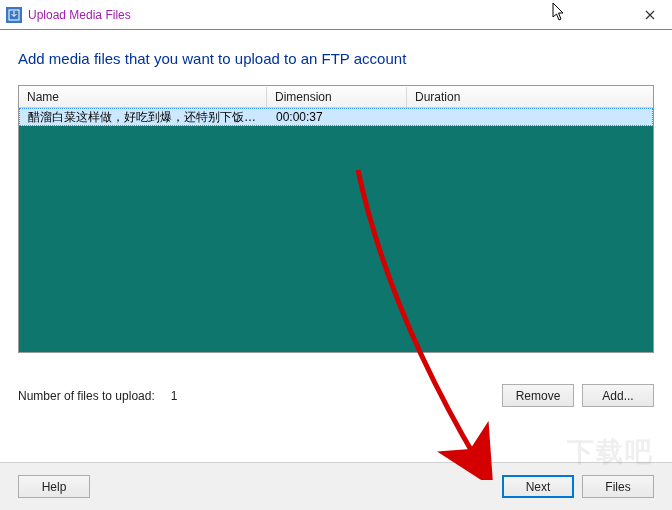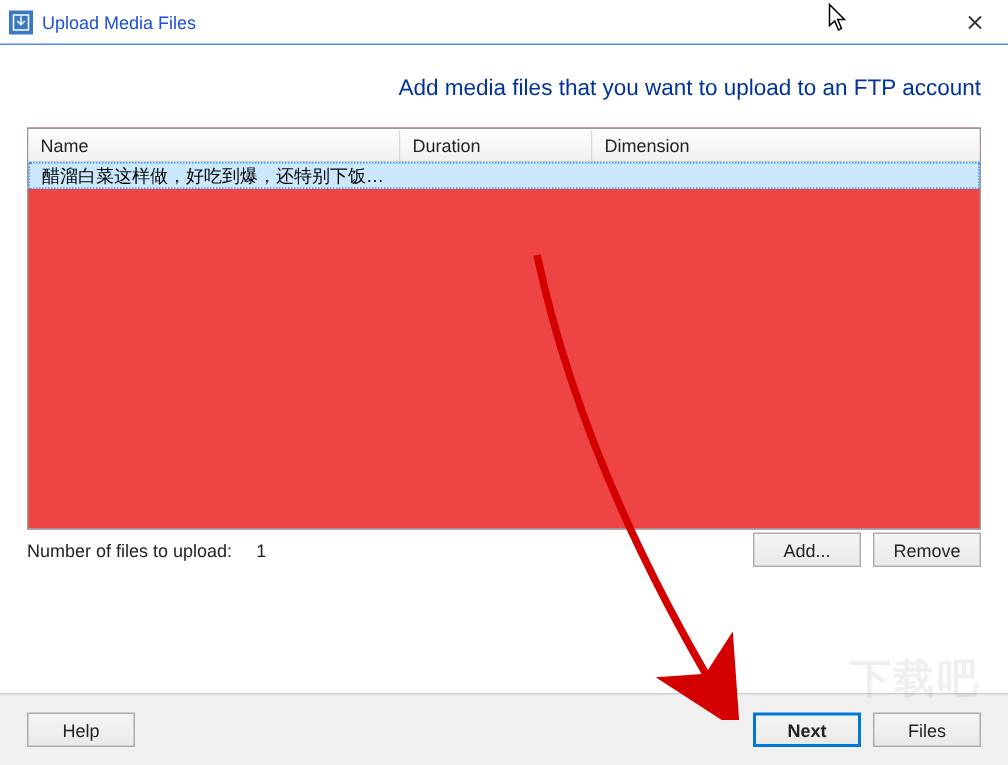--- a/index.html
+++ b/index.html
@@ -20,40 +20,39 @@
       align-items: center;
       padding: 0 0 0 6px;
     }
     .titlebar-icon {
       width: 16px; height: 16px;
       background: #3b78c4;
       margin-right: 6px;
       display:flex;align-items:center;justify-content:center;
     }
     .titlebar-icon svg { width:12px;height:12px; }
-    .titlebar-title { color: #1d4ed8; font-size: 12px; flex:1; }
+    .titlebar-title { color: #a21caf; font-size: 12px; flex:1; }
     .titlebar-close {
       width: 45px; height: 30px;
       display:flex;align-items:center;justify-content:center;
       font-size: 14px; color:#333; cursor:pointer;
     }
 
     .content {
       padding: 20px 18px 0 18px;
     }
     .heading {
       color: #003399;
       font-size: 15px;
       margin-bottom: 18px;
-      text-align: right;
     }
     .table-wrap {
       border: 1px solid #9a9a9a;
       height: 268px;
-      background:#ef4444;
+      background:#0f766e;
     }
     .thead {
       display:flex;
       background:#fff;
       border-bottom:1px solid #d0d0d0;
       height:22px;
       align-items:center;
     }
     .th {
       padding:3px 8px;
@@ -73,39 +72,39 @@
       background:#cce8ff;
       border:1px dotted #3399ff;
       font-size:12px;
       color:#000;
     }
     .td { padding:1px 8px; overflow:hidden; white-space:nowrap; text-overflow:ellipsis; }
 
     .status-row {
       display:flex;
       align-items:center;
-      margin-top:2px;
+      margin-top:31px;
     }
     .status-label { color:#222; }
     .status-count { margin-left:16px; color:#222; }
     .spacer { flex:1; }
 
     .btn {
       min-width:72px;
       height:23px;
       border:1px solid #adadad;
       background:linear-gradient(#f5f5f5,#e9e9e9);
       font-size:12px;
       color:#222;
       padding:0 12px;
       cursor:pointer;
       font-family:inherit;
     }
     .btn + .btn { margin-left:8px; }
-    .btn.highlight { border:2px solid #0078d7; padding:0 11px;font-weight:bold; }
+    .btn.highlight { border:2px solid #0078d7; padding:0 11px; }
 
     .footer {
       position:absolute;
       left:0; right:0; bottom:0;
       height:48px;
       border-top:1px solid #d0d0d0;
       background:#f0f0f0;
       display:flex;
       align-items:center;
       padding:4px 18px;
@@ -155,34 +154,35 @@
       </svg>
   </div>
 </div>
 
 <div class="content">
   <div class="heading">Add media files that you want to upload to an FTP account</div>
 
   <div class="table-wrap">
     <div class="thead">
       <div class="th col-name">Name</div>
+      <div class="th col-dim">Dimension</div>
       <div class="th col-dur">Duration</div>
-      <div class="th col-dim">Dimension</div>
     </div>
     <div class="trow">
       <div class="td col-name">醋溜白菜这样做，好吃到爆，还特别下饭，...</div>
+      <div class="td col-dur">00:00:37</div>
     </div>
   </div>
 
   <div class="status-row">
     <span class="status-label">Number of files to upload:</span>
     <span class="status-count">1</span>
     <span class="spacer"></span>
+    <button class="btn">Remove</button>
     <button class="btn">Add...</button>
-    <button class="btn">Remove</button>
   </div>
 </div>
 
 <div class="footer">
   <button class="btn">Help</button>
   <span class="spacer"></span>
   <button class="btn highlight">Next</button>
   <button class="btn">Files</button>
 </div>
 

